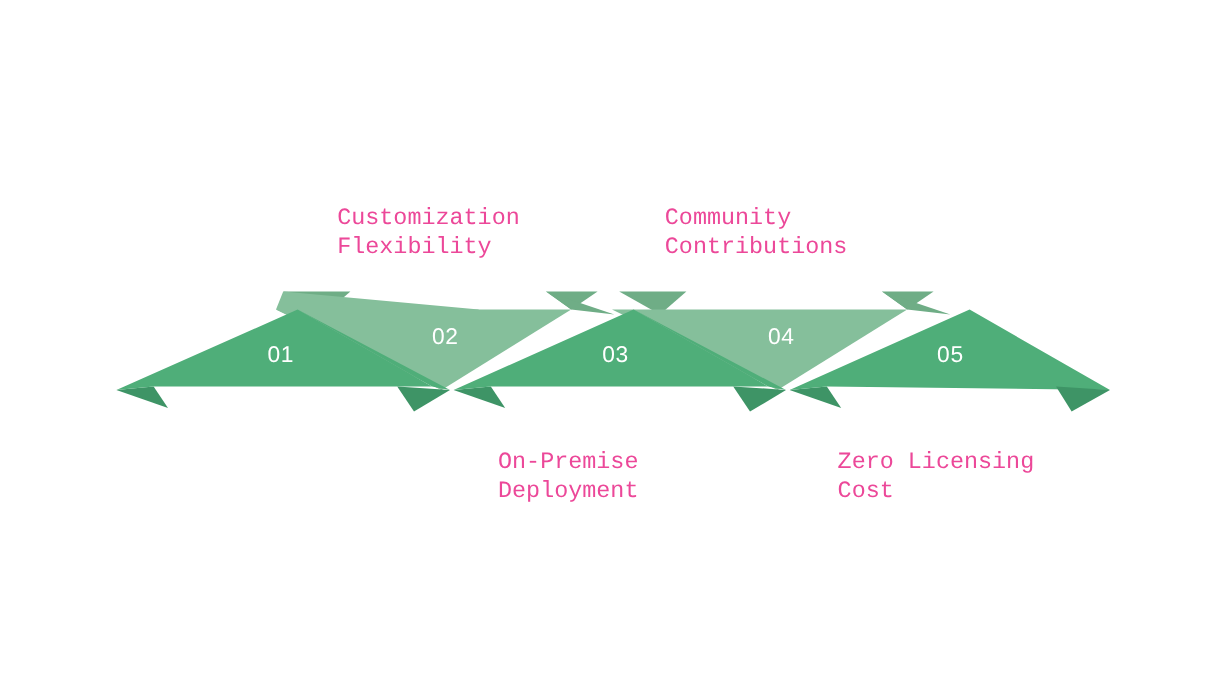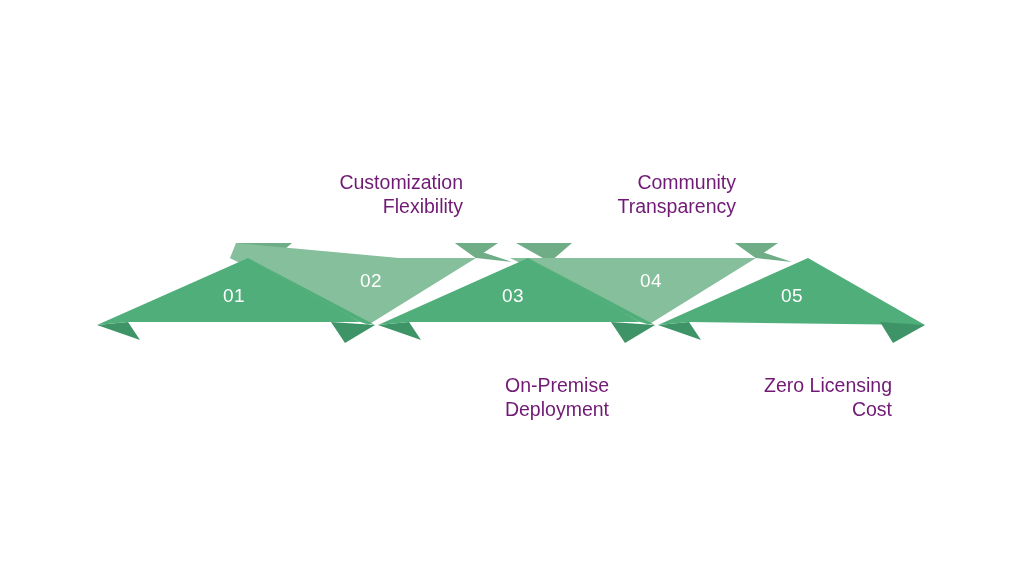--- a/index.html
+++ b/index.html
@@ -28,25 +28,25 @@
   }
   .step-num {
     font-family: "Liberation Sans", "DejaVu Sans", sans-serif;
     font-size: 19px;
     fill: #ffffff;
     text-anchor: middle;
     letter-spacing: 0.5px;
   }
   .caption {
     position: absolute;
-    text-align: right;
-    font-family: Liberation Sans, sans-serif;
+    text-align: left;
+    font-family: Liberation Mono, monospace;
     font-size: 19.5px;
     line-height: 24px;
-    color: #701a75;
+    color: #ec4899;
     white-space: pre-line;
   }
   .caption-top { }
   .caption-bottom { }
 </style>
 </head>
 <body>
 
 <div id="stage">
 
@@ -96,21 +96,21 @@
     <text class="step-num" x="371" y="287">02</text>
     <text class="step-num" x="513" y="302">03</text>
     <text class="step-num" x="651" y="287">04</text>
     <text class="step-num" x="792" y="302">05</text>
   </svg>
 
   <div class="caption caption-top" style="left:281px; top:170px; width:182px;">Customization
 Flexibility</div>
 
   <div class="caption caption-top" style="left:554px; top:170px; width:182px;">Community
-Transparency</div>
+Contributions</div>
 
 
   <div class="caption caption-bottom" style="left:415px; top:373px; width:194px;">On-Premise
 Deployment</div>
 
   <div class="caption caption-bottom" style="left:698px; top:373px; width:194px;">Zero Licensing
 Cost</div>
 
 </div>
 

